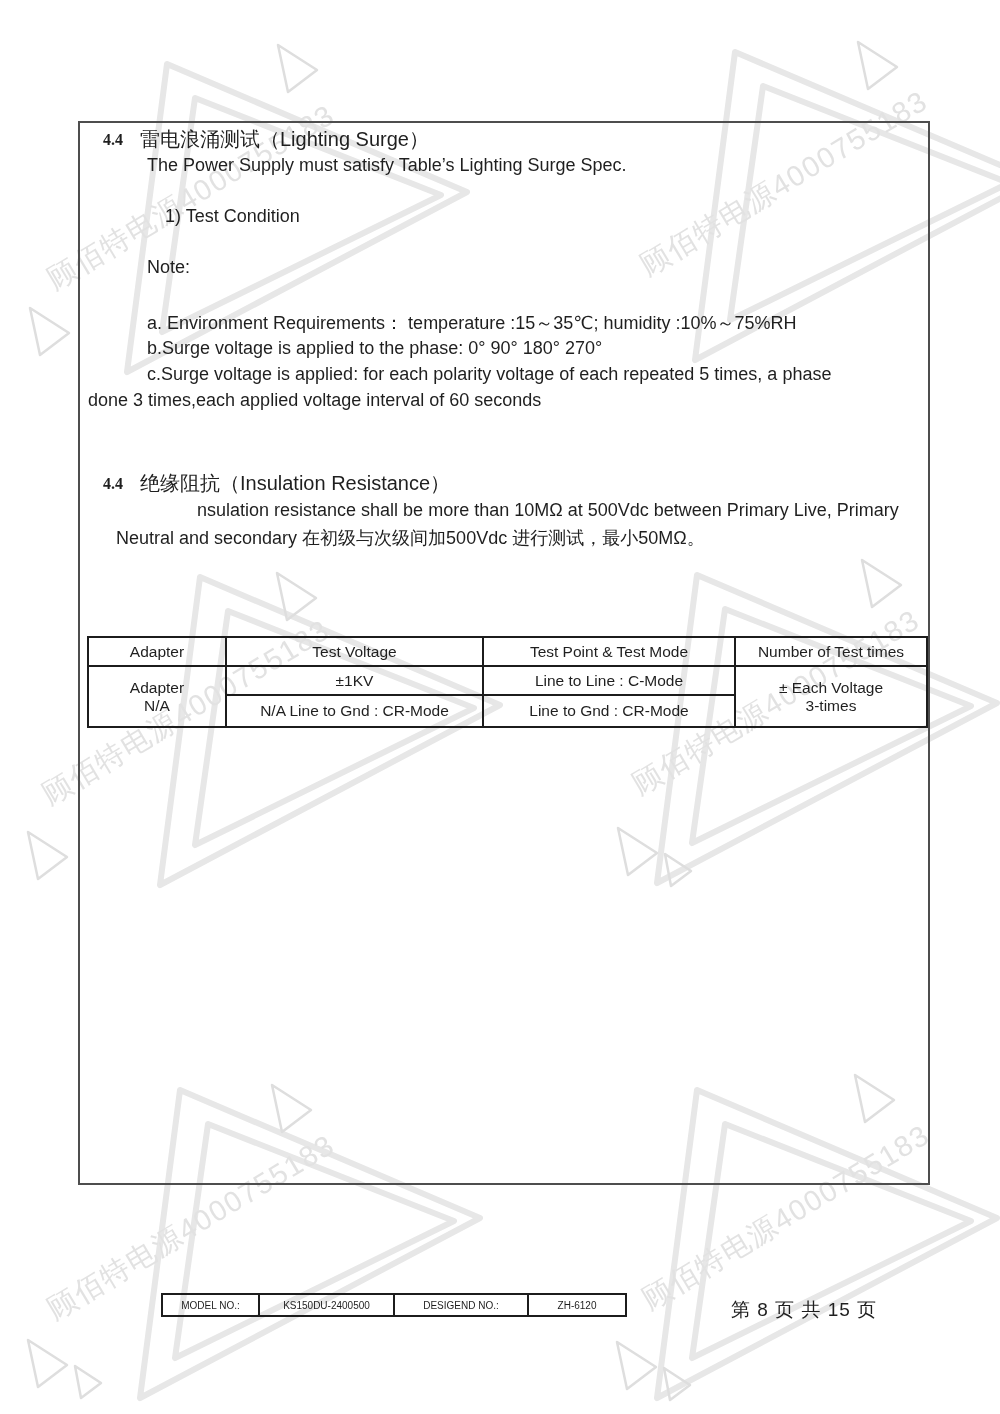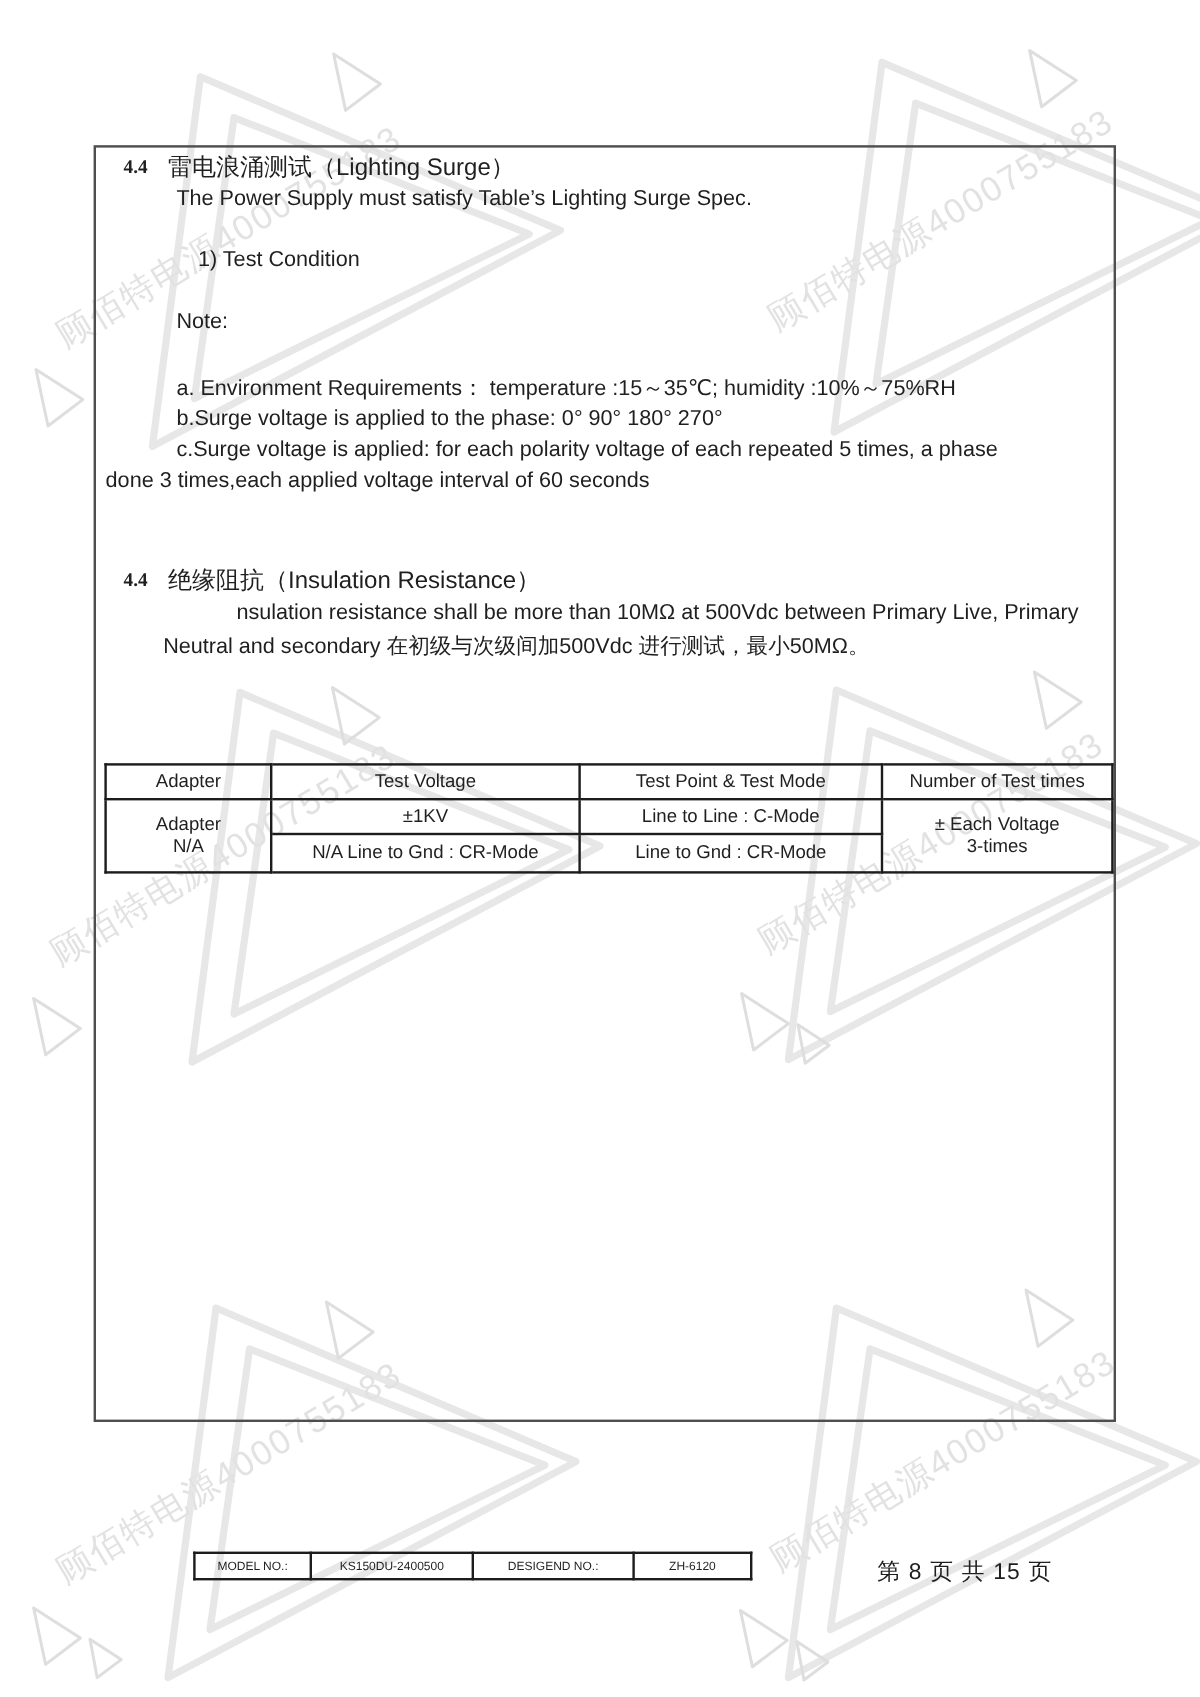--- a/index.html
+++ b/index.html
@@ -92,21 +92,21 @@
   <span class="t" style="left:165px; top:206px;">1) Test Condition</span>
   <span class="t" style="left:147px; top:257px;">Note:</span>
   <span class="t" style="left:147px; top:311px;">a. Environment Requirements：  temperature :15～35℃; humidity :10%～75%RH</span>
   <span class="t" style="left:147px; top:338px;">b.Surge voltage is applied to the phase: 0° 90° 180° 270°</span>
   <span class="t" style="left:147px; top:364px;">c.Surge voltage is applied: for each polarity voltage of each repeated 5 times, a phase</span>
   <span class="t" style="left:88px;  top:390px;">done 3 times,each applied voltage interval of 60 seconds</span>
 
   <span class="t h-num" style="left:103px; top:475px;">4.4</span>
   <span class="t h-title" style="left:140px; top:470px;">绝缘阻抗（Insulation Resistance）</span>
   <span class="t" style="left:197px; top:500px;">nsulation resistance shall be more than 10MΩ at 500Vdc between Primary Live, Primary</span>
-  <span class="t" style="left:136px; top:526px;text-align:center;">Neutral and secondary 在初级与次级间加500Vdc 进行测试，最小50MΩ。</span>
+  <span class="t" style="left:116px; top:526px;text-align:center;">Neutral and secondary 在初级与次级间加500Vdc 进行测试，最小50MΩ。</span>
 
   <table class="spec-table">
     <colgroup>
       <col style="width:138px">
         <col style="width:257px">
         <col style="width:252px">
         <col style="width:192px">
     </colgroup>
     <tbody>
         <tr class="hrow">

